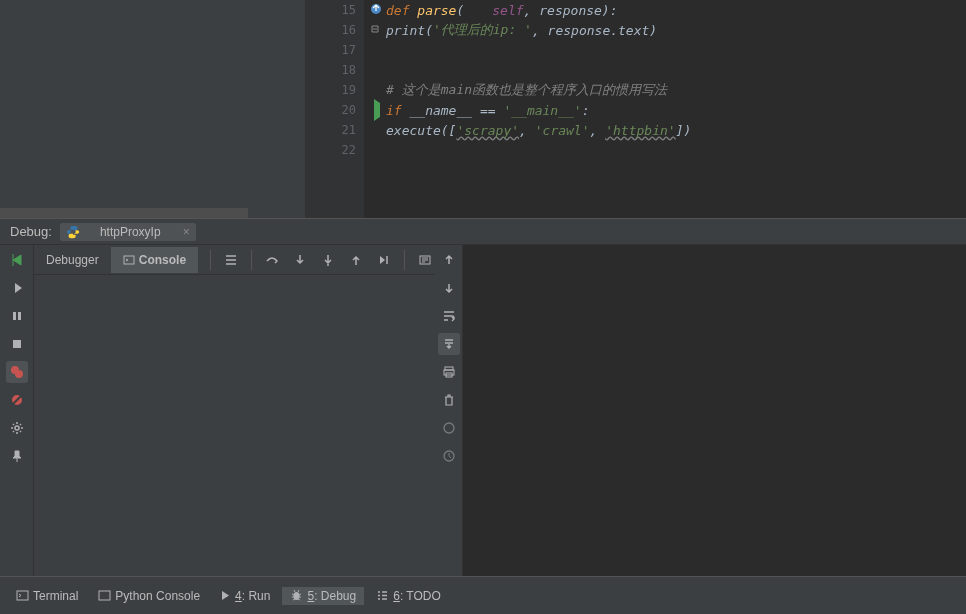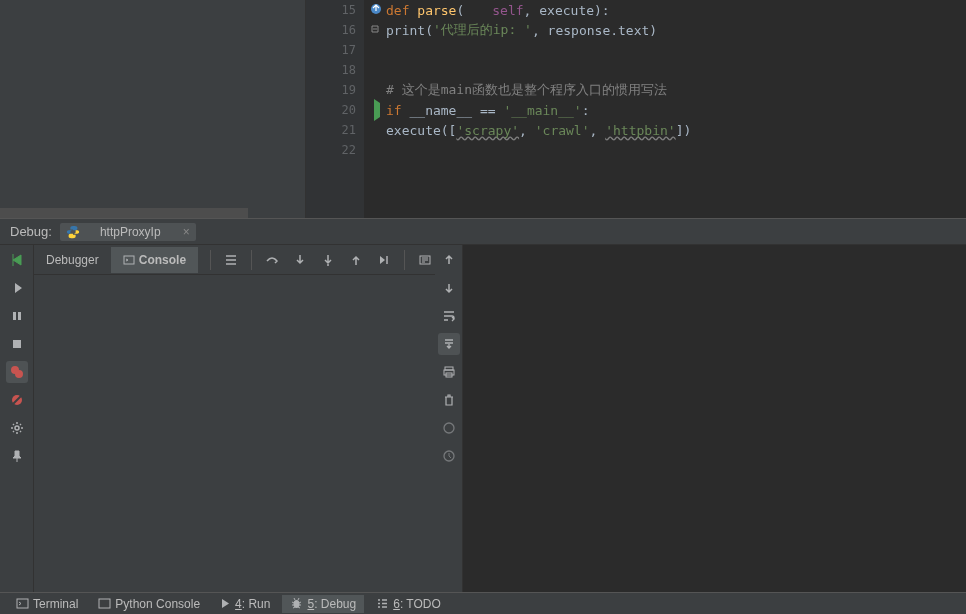--- a/index.html
+++ b/index.html
@@ -68,21 +68,21 @@
     white-space: pre;
   }
   .current-line {
     background: #323232;
     position: absolute;
     left: -22px;
     right: 0;
     height: 20px;
     z-index: 0;
   }
-  .code-line > * { position: relative; z-index: 1; }
+  .code-line > * { position: relative; z-index: 1; font-style: italic; }
   .kw { color: #cc7832; }
   .fn { color: #ffc66d; }
   .self { color: #94558d; margin-left: 28px; }
   .str { color: #6a8759; }
   .comment { color: #808080; }
   .plain { color: #a9b7c6; }
   .underline { text-decoration: underline wavy #808080; text-decoration-skip-ink: none; }
   
   .debug-panel {
     flex: 1;
@@ -222,21 +222,21 @@
     position: absolute;
     width: 7px;
     height: 1px;
     background: #bbb;
     left: -3px;
   }
   .cursor::before { top: 0; }
   .cursor::after { bottom: 0; }
   
   .bottom-bar {
-    height: 22px;
+    height: 38px;
     background: #3c3f41;
     border-top: 1px solid #555;
     display: flex;
     align-items: center;
     font-family: sans-serif;
     font-size: 12px;
     color: #bbb;
     padding-left: 8px;
     gap: 4px;
   }
@@ -304,21 +304,21 @@
         <span class="gutter-icon" style="right:-16px;"><span class="play-arrow"></span></span>
       </div>
       <div class="gutter-row">
           <span>21</span>
         </div>
       <div class="gutter-row">
           <span>22</span>
         </div>
     </div>
     <div class="code-area">
-      <div class="code-line">    <span class="kw">def </span><span class="fn">parse</span><span class="plain">(</span><span class="self">self</span><span class="plain">, execute):</span></div>
+      <div class="code-line">    <span class="kw">def </span><span class="fn">parse</span><span class="plain">(</span><span class="self">self</span><span class="plain">, response):</span></div>
       <div class="code-line">        <span class="plain">print</span><span class="plain">(</span><span class="str">'代理后的ip: '</span><span class="plain">, response.text)</span></div>
       <div class="code-line"></div>
       <div class="code-line"></div>
       <div class="code-line" style="position:relative;"><div class="current-line"></div><span class="comment"># 这个是main函数也是整个程序入口的惯用写法</span></div>
       <div class="code-line"><span class="kw">if </span><span class="plain">__name__ == </span><span class="str">'__main__'</span><span class="plain">:</span></div>
       <div class="code-line">    <span class="plain">execute</span><span class="plain">([</span><span class="str underline">'scrapy'</span><span class="plain">, </span><span class="str">'crawl'</span><span class="plain">, </span><span class="str underline">'httpbin'</span><span class="plain">])</span></div>
       <div class="code-line"></div>
     </div>
   </div>
 </div>

